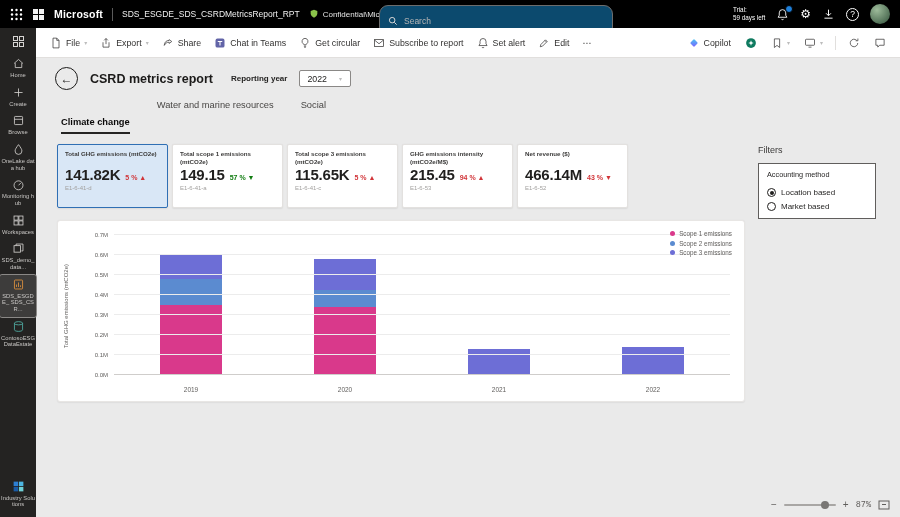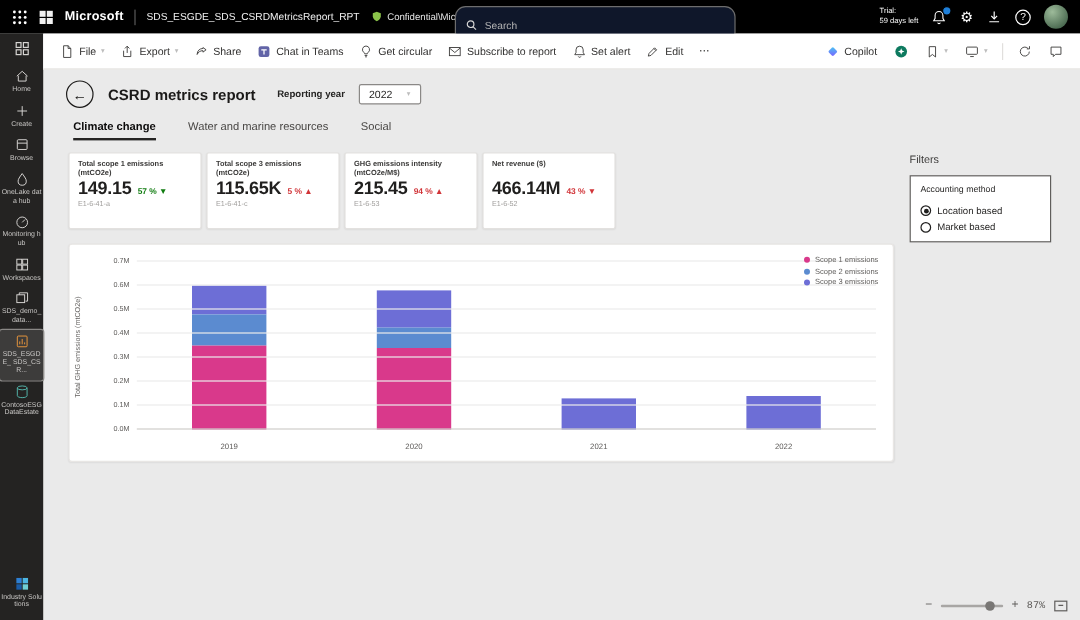--- a/index.html
+++ b/index.html
@@ -11,21 +11,21 @@
   .topbar { height:28px; background:#000; color:#fff; display:flex; align-items:center;
     padding:0 10px; gap:9px; position:relative; flex:0 0 28px; }
   .topbar .ico { display:inline-flex; width:13px; height:13px; }
   .topbar svg { width:100%; height:100%; }
   .brand { font-size:10.5px; font-weight:700; letter-spacing:.2px; }
   .tb-sep { width:1px; height:13px; background:#5a5a5a; }
   .report-id { font-size:8.5px; color:#f0f0f0; }
   .sens { display:flex; align-items:center; gap:4px; font-size:8px; color:#e3e3e3; }
   .chev { font-size:6px; color:#bdbdbd; line-height:1; }
   .search { position:absolute; left:379px; top:5px; width:234px; height:31px;
-    background:#0f172a; border:1px solid #6d6d6d; border-radius:9px;
+    background:#0c4a6e; border:1px solid #6d6d6d; border-radius:9px;
     display:flex; align-items:center; padding:0 8px; gap:6px; }
   .search input { flex:1; background:transparent; border:none; outline:none;
     color:#cfcfcf; font-size:8.5px; font-family:inherit; }
   .search input::placeholder { color:#b5b5b5; }
   .top-right { margin-left:auto; display:flex; align-items:center; gap:11px; }
   .trial { font-size:6.3px; line-height:1.25; color:#fff; text-align:left; }
   .bell-wrap { position:relative; display:inline-flex; }
   .badge-dot { position:absolute; top:-3px; right:-4px; width:8px; height:8px;
     background:#1e7fd9; border-radius:50%; border:1px solid #000; }
   .gear-glyph { font-size:12px; line-height:1; color:#fff; }
@@ -70,21 +70,21 @@
     background:transparent; cursor:pointer; }
   .rpt-title { font-size:12.5px; font-weight:700; color:#1b1a19; }
   .ry-label { font-size:8px; font-weight:700; color:#252423; margin-left:6px; }
   .ry-select { background:#fff; border:1px solid #8a8886; border-radius:2px;
     min-width:52px; padding:2.5px 7px; display:flex; align-items:center; gap:12px;
     font-size:8.8px; color:#252423; cursor:pointer; }
 
   
   .tabs { display:flex; gap:27px; margin:10px 0 0 25px; font-size:9.3px; color:#484644; }
   .tab { padding-bottom:5px; cursor:pointer; }
-  .tab.active { color:#0b0a0a; font-weight:700; border-bottom:2px solid #252423; }
+  .tab.active { color:#0b0a0a; font-weight:700; border-bottom:2px solid #252423;margin-top:17px; }
 
   
   .main-row { display:flex; margin:10px 10px 0 21px; align-items:flex-start; }
   .left-col { width:688px; flex:0 0 688px; }
 
   .cards { display:flex; gap:4px; }
   .card { width:111px; height:64px; background:#fff; border:1px solid #e3e1df;
     border-radius:2px; padding:5px 7px 4px; box-shadow:0 0.5px 1.5px rgba(0,0,0,.07);
     cursor:pointer; }
   .card.sel { background:#d9e7f6; border-color:#2f6fb4; }
@@ -488,20 +488,28 @@
 
   <span class="tab">Water and marine resources</span>
 
 
   <span class="tab">Social</span>
 </div>
 
       <div class="main-row">
         <div class="left-col">
           <div class="cards" id="cards">
+  <div class="card sel">
+    <div class="card-title">Total GHG emissions (mtCO2e)</div>
+    <div class="valrow">
+      <span class="value">141.82K</span>
+      <span class="delta" style="color: rgb(209, 52, 56);">5 % ▲</span>
+    </div>
+    <div class="code">E1-6-41-d</div>
+  </div>
 
   <div class="card">
     <div class="card-title">Total scope 1 emissions (mtCO2e)</div>
     <div class="valrow">
       <span class="value">149.15</span>
       <span class="delta" style="color: rgb(16, 124, 16);">57 % ▼</span>
     </div>
     <div class="code">E1-6-41-a</div>
   </div>
 

